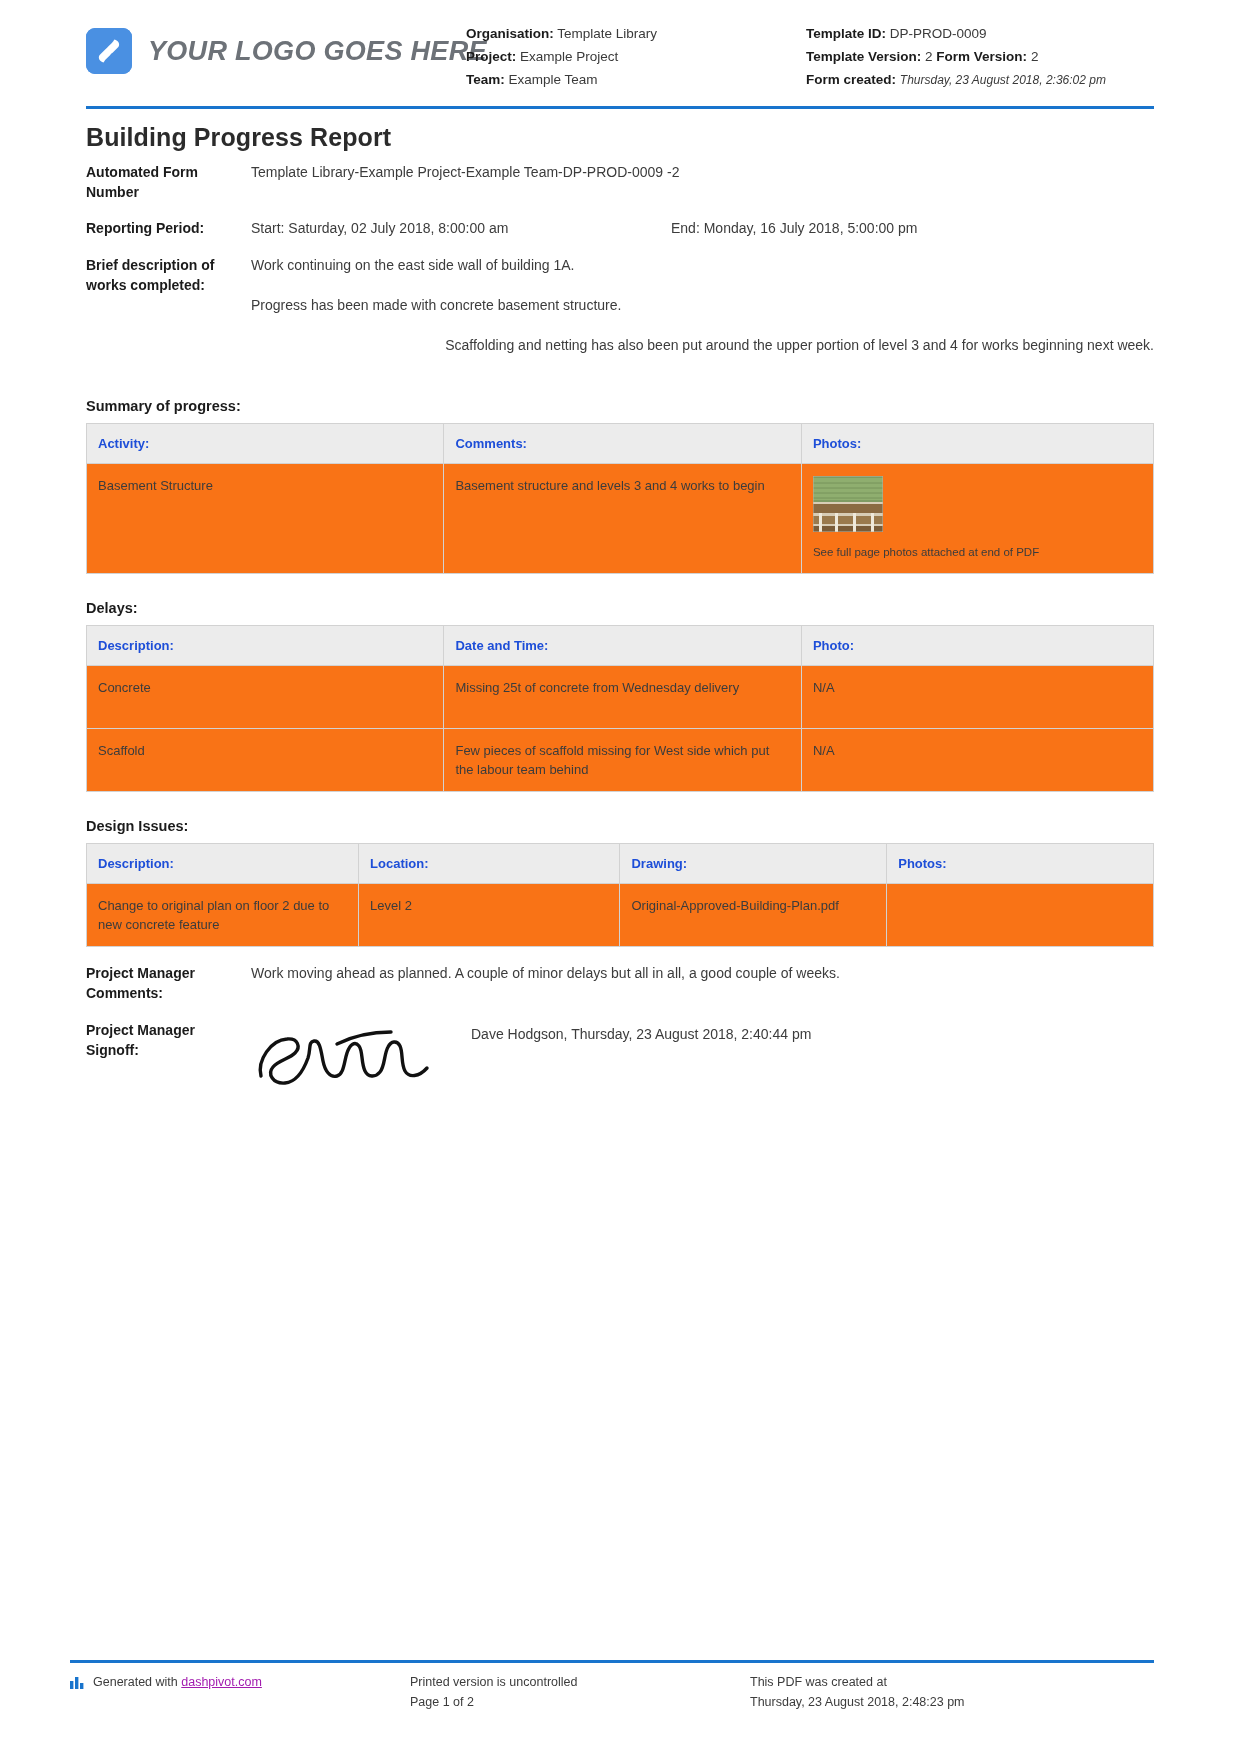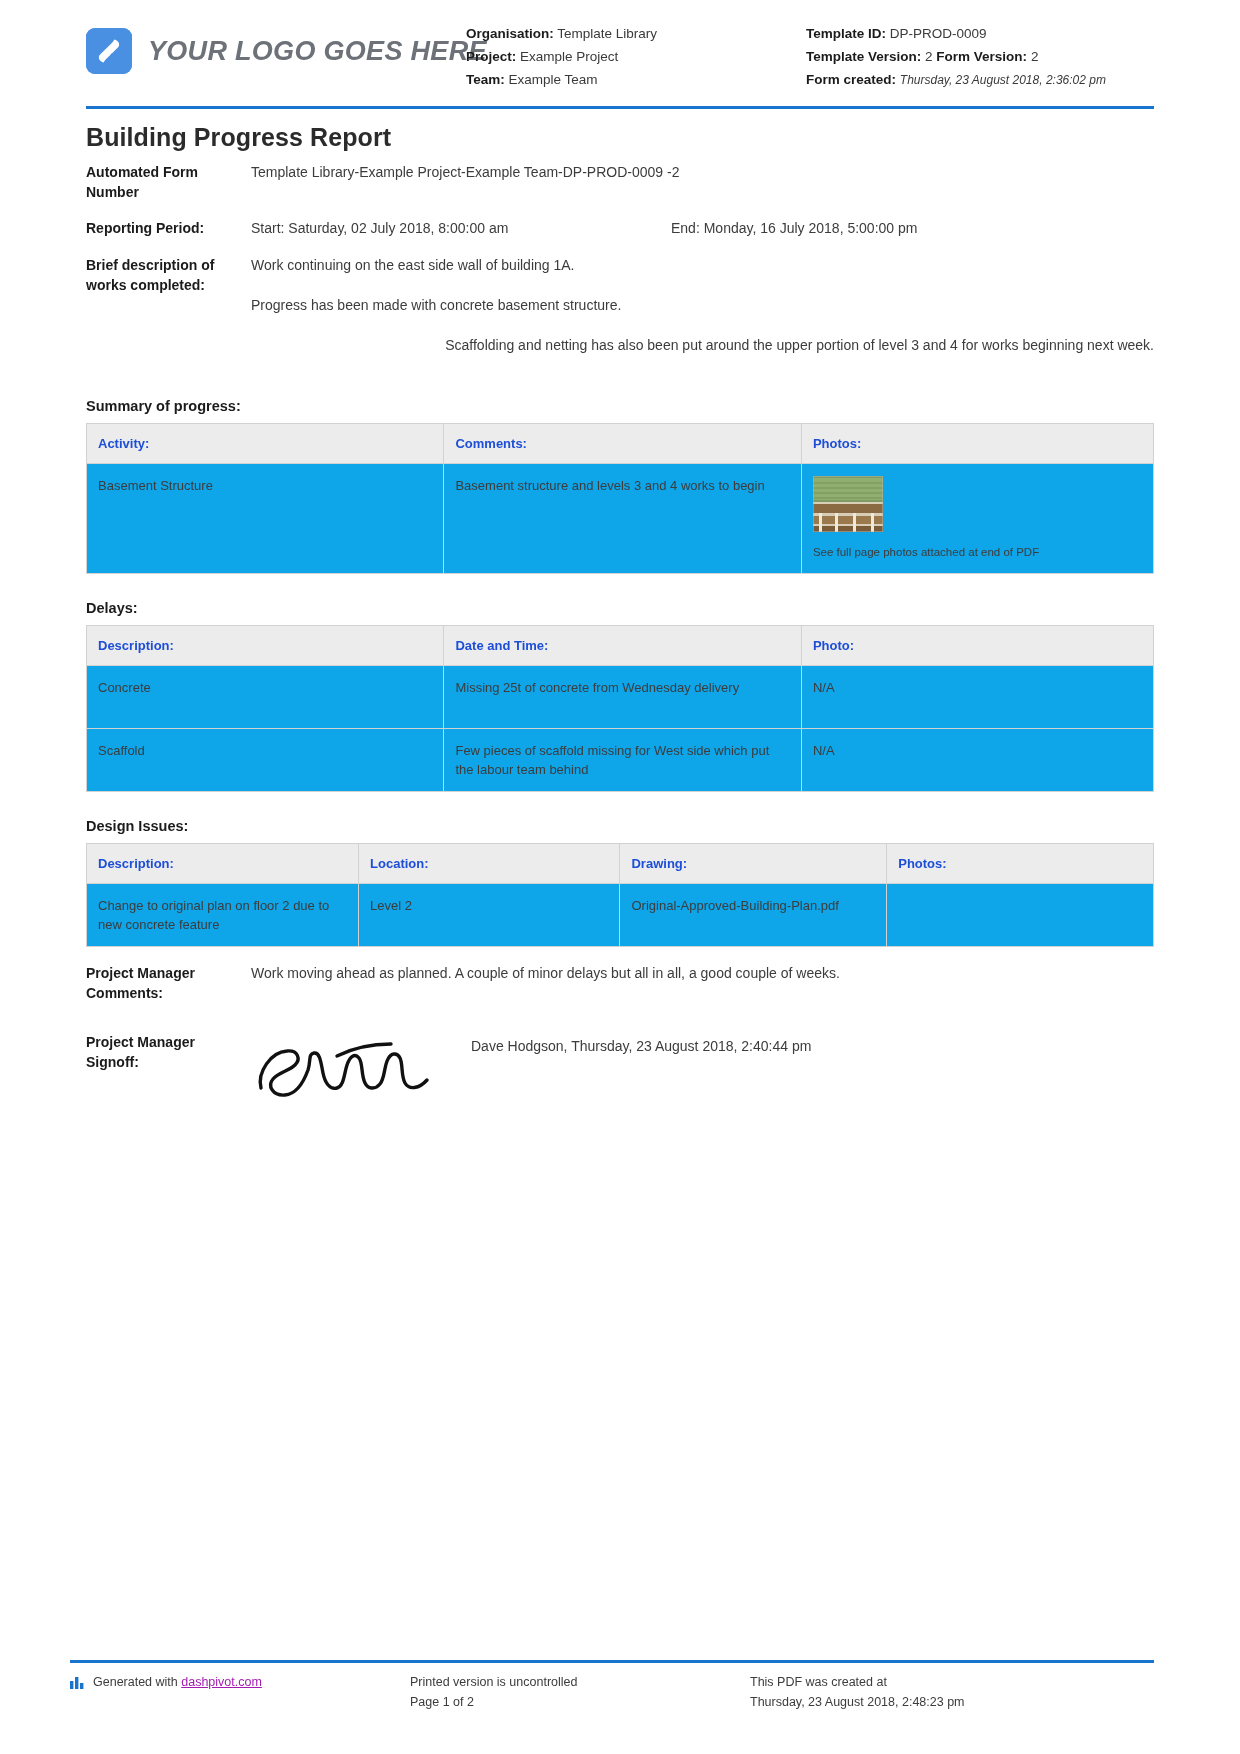--- a/index.html
+++ b/index.html
@@ -132,42 +132,42 @@
     color: #1d4ed8;
     padding: 12px 11px;
     vertical-align: middle;
   }
   table.grid td {
     border: 1px solid #d2d2d2;
     padding: 12px 11px;
     vertical-align: top;
     color: #3c3c3c;
     line-height: 1.47;
-    background: #0ea5e9;
+    background: #f97316;
   }
   .row-tall td { height: 78px; }
   .row-mid td  { height: 38px; }
 
   .thumb {
     width: 70px;
     height: 56px;
     display: block;
     border: 0;
   }
   .photo-caption {
     font-size: 11.5px;
     color: #3c3c3c;
     margin-top: 12px;
   }
 
   
   .sign-row {
     display: flex;
     align-items: flex-start;
-    margin-top: 28px;
+    margin-top: 16px;
   }
   .sign-label {
     flex: 0 0 165px;
     font-weight: bold;
     font-size: 14px;
     line-height: 1.44;
     color: #1b1b1b;
   }
   .sign-img {
     flex: 0 0 220px;

